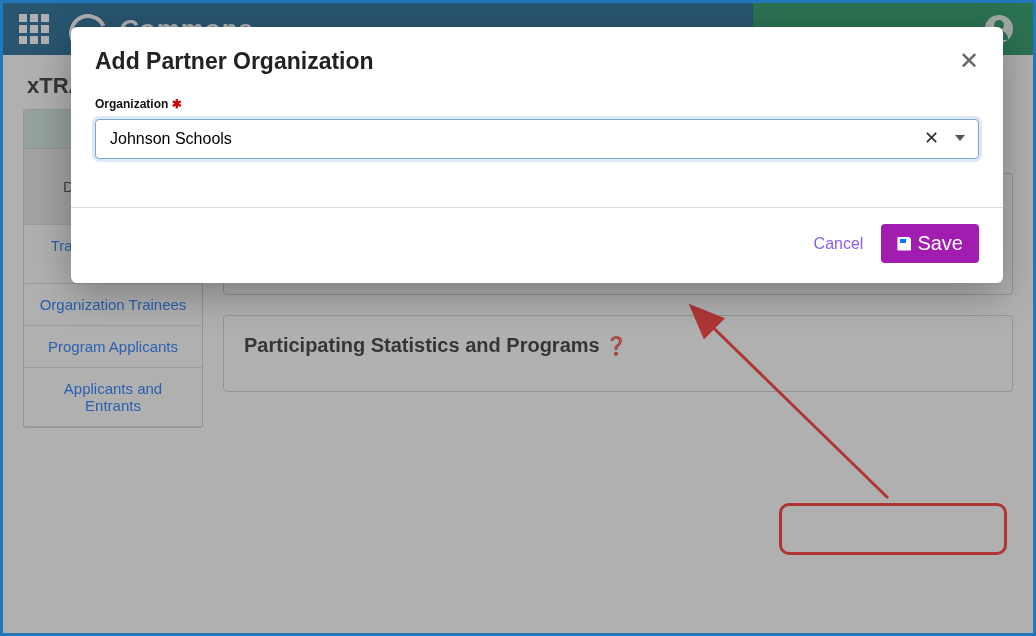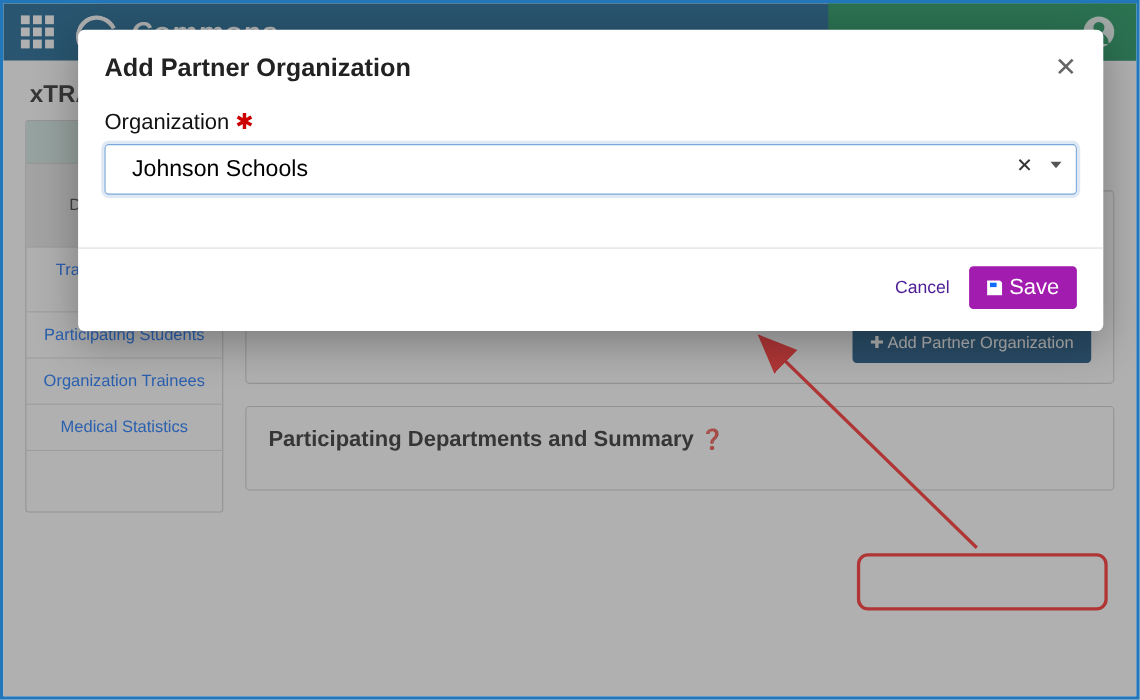--- a/index.html
+++ b/index.html
@@ -42,28 +42,28 @@
     
     .dim-overlay { position: absolute; inset: 0; background: rgba(80,80,80,0.45); }
     
     .modal { position: absolute; top: 24px; left: 68px; width: 932px; background: #fff; border-radius: 6px; box-shadow: 0 10px 40px rgba(0,0,0,0.3); padding: 0; }
     .modal-header { padding: 20px 24px 12px; display: flex; justify-content: space-between; align-items: center; }
     .modal-title { font-size: 23px; font-weight: bold; color: #222; }
     .close-x { font-size: 24px; color: #666; cursor: pointer; background: none; border: none; }
     .modal-body { padding: 4px 24px 24px; }
     .req-note { color: #777; font-size: 14px; }
     .req-note .ast, .field-label .ast { color: #c00; }
-    .field-label { font-weight: normal; font-size: 20px; color: #111; margin: 6px 0 8px; }
+    .field-label { font-weight: bold; font-size: 12px; color: #111; margin: 6px 0 8px; }
     .combo-wrap { position: relative; }
-    .combo-input { width: 100%; padding: 10px 70px 10px 24px; font-size: 21px; border: 1px solid #7aa7d9; border-radius: 4px; outline: none; box-shadow: 0 0 0 3px rgba(122,167,217,0.25); }
+    .combo-input { width: 100%; padding: 10px 70px 10px 14px; font-size: 16px; border: 1px solid #7aa7d9; border-radius: 4px; outline: none; box-shadow: 0 0 0 3px rgba(122,167,217,0.25); }
     .combo-clear { position: absolute; right: 40px; top: 8px; font-size: 18px; color: #333; cursor: pointer; background: none; border: none; }
     .combo-caret { position: absolute; right: 14px; top: 16px; width: 0; height: 0; border-left: 5px solid transparent; border-right: 5px solid transparent; border-top: 6px solid #555; cursor: pointer; }
     .modal-hr { border: none; border-top: 1px solid #ddd; margin-top: 24px; }
     .modal-footer { padding: 16px 24px 20px; display: flex; justify-content: flex-end; align-items: center; gap: 18px; }
-    .btn-cancel { color: #4c1d95; background: none; border: none; font-size: 16px; cursor: pointer; }
+    .btn-cancel { color: #8b5cf6; background: none; border: none; font-size: 16px; cursor: pointer; }
     .btn-save { background: #a21caf; color: #fff; border: none; padding: 8px 16px; border-radius: 4px; font-size: 20px; cursor: pointer; display: flex; align-items: center; gap: 6px; }
     .save-icon { width: 14px; height: 14px; background: #fff; position: relative; clip-path: polygon(0 0, 80% 0, 100% 20%, 100% 100%, 0 100%); }
     .save-icon::after { content: ""; position: absolute; top: 2px; left: 3px; width: 6px; height: 4px; background: #0d6efd; }
   </style>
 </head>
 <body>
 
 <div class="topbar">
   <div class="apps-icon">
     <span></span>
@@ -83,46 +83,43 @@
   </div>
 </div>
 
 <div class="breadcrumb">xTRACT</div>
 
 <div class="layout">
   <div class="sidebar">
     <div class="tab-active">RTD</div>
     <div class="nav-item selected">Participating Departments &amp; Programs</div>
     <div class="nav-item">Training Support &amp; Summary</div>
-    <div class="nav-item">Participating Students</div>
     <div class="nav-item">Organization Trainees</div>
-    <div class="nav-item">Medical Statistics</div>
+    <div class="nav-item">Program Applicants</div>
+    <div class="nav-item">Applicants and Entrants</div>
   </div>
 
   <div class="main">
     <div class="grant-row">
       <span class="grant-left">5T32GM007863-43 Michigan Medical Scientist Training Program</span>
       <span class="grant-right">Collins, Kathleen E.</span>
     </div>
 
     <div class="panel">
       <div class="panel-title">Partner Organizations</div>
       <div class="alert-warn">
         <div class="warn-triangle"></div>
         <span>Partner Organizations have not been added to the RTD yet.</span>
       </div>
-      <button class="btn-add">
-        <span>✚ </span><span>Add Partner Organization</span>
-      </button>
       <div style="clear:both"></div>
     </div>
 
     <div class="panel">
       <div class="panel-title">
-        <span>Participating Departments and Summary</span>
+        <span>Participating Statistics and Programs</span>
         <span class="help-icon"> ❓</span>
       </div>
     </div>
   </div>
 </div>
 
 <div class="annot-box" style="left:776px; top:500px; width:228px; height:52px;"></div>
 <svg class="annot-arrow" style="left:0;top:0;" width="1036" height="636">
   <defs>
       <marker id="ah" markerWidth="12" markerHeight="12" refX="10" refY="5" orient="auto">

